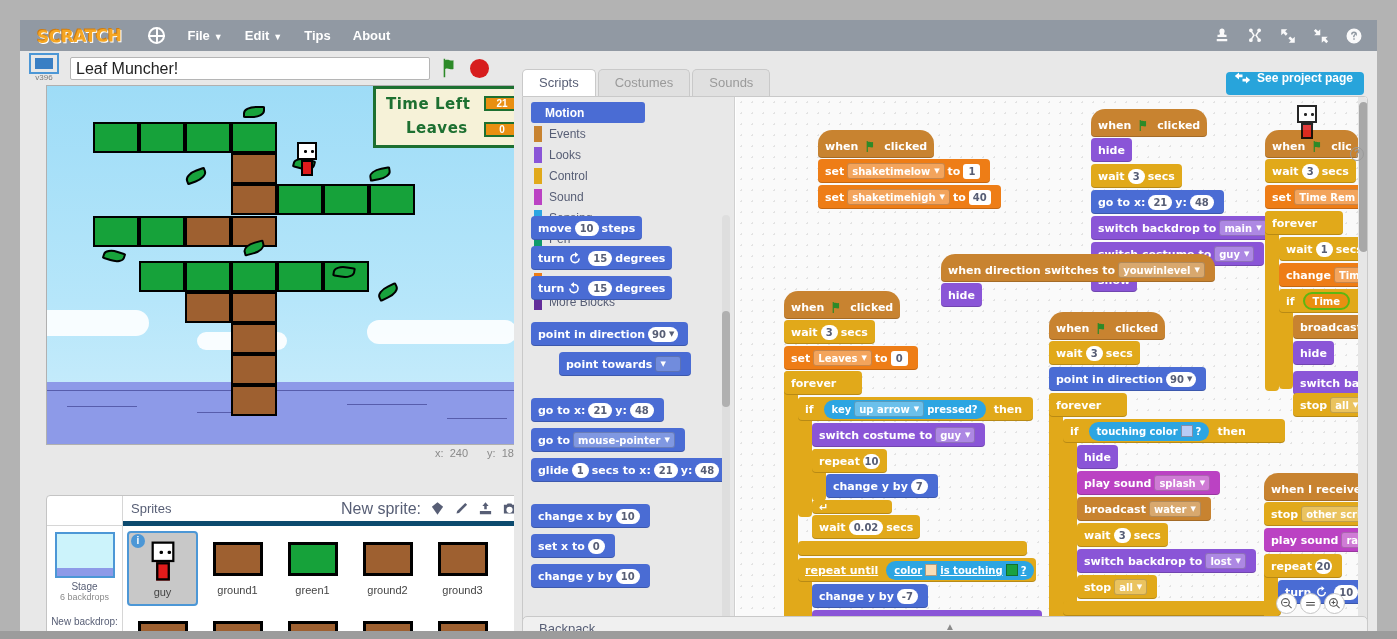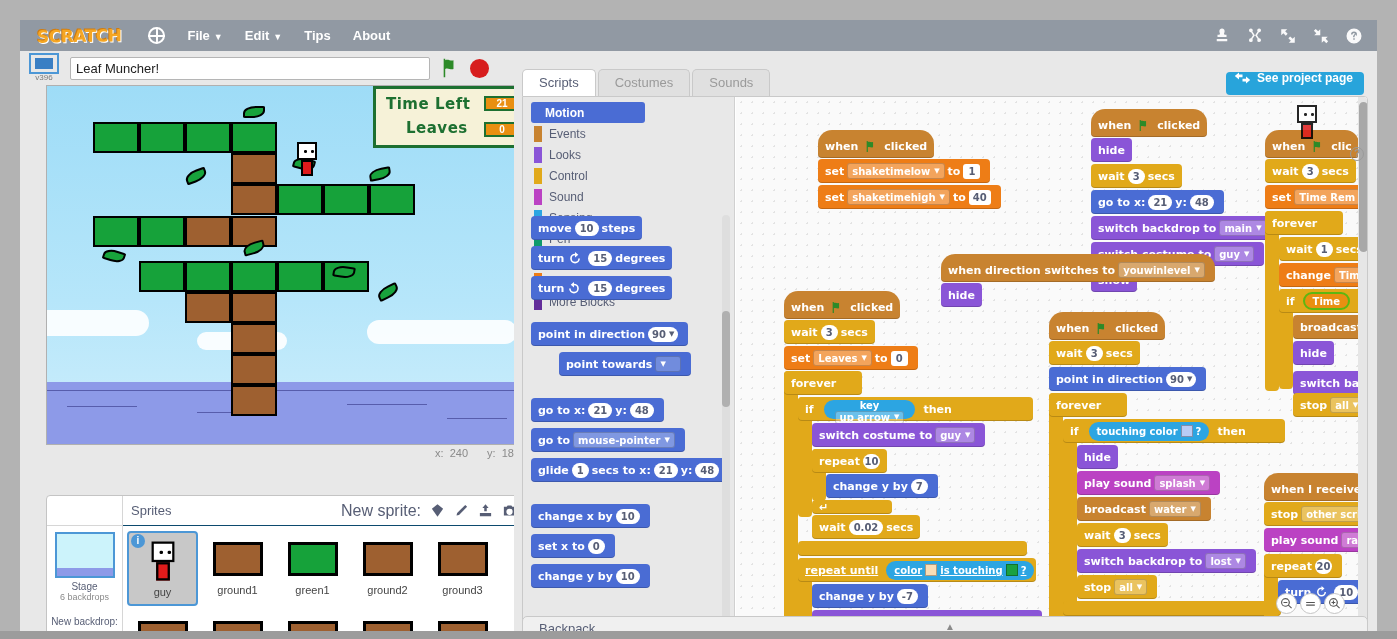--- a/index.html
+++ b/index.html
@@ -27,21 +27,21 @@
   .ticon { width:18px; height:18px; fill:#fff; opacity:.95; cursor:pointer; }
 
   
   .leftcol { position:absolute; left:0; top:31px; width:494px; height:588px; background:#e8e8e8; }
   .stagebar { position:absolute; left:0; top:0; width:494px; height:34px; display:flex; align-items:center; }
   .smallstage { margin-left:6px; width:36px; height:30px; position:relative; cursor:pointer; text-align:center; }
   .ss-frame { width:30px; height:21px; margin:0 auto; border:2px solid #4c97d6; position:relative; }
   .ss-frame:after { content:""; position:absolute; left:4px; top:3px; right:4px; bottom:3px; background:#3a7fc4; }
   .ss-label { font-size:8px; color:#7a7a7a; margin-top:-1px; }
   .projname { margin-left:8px; width:360px; height:23px; background:#fff; border:1px solid #b5b5b5;
-              border-radius:2px; padding:0 5px; font-size:13px; color:#222; line-height:21px; }
+              border-radius:2px; padding:0 5px; font-size:16px; color:#222; line-height:21px; }
   .flagbtn { margin-left:10px; width:22px; height:22px; cursor:pointer; }
   .stopbtn { margin-left:8px; width:19px; height:19px; border-radius:50%; background:#d71d1d; cursor:pointer; }
 
   .stage { position:absolute; left:26px; top:34px; width:480px; height:360px; overflow:hidden;
            border:1px solid #b0b0b0; background:#a7dcf5; }
   .sky { position:absolute; inset:0; background:linear-gradient(#9edcf7 0%, #b6e6fa 60%, #cdeefc 100%); }
   .cloud { position:absolute; background:#fff; border-radius:40px; opacity:.9; }
   .water { position:absolute; left:0; bottom:0; width:480px; height:62px; background:#8d9ae8; }
   .wline { position:absolute; height:1px; background:#2b2b7a; opacity:.55; }
   .blk { position:absolute; border:2px solid #000; }
@@ -66,21 +66,21 @@
   .spritepane { position:absolute; left:26px; top:444px; width:480px; height:175px; background:#fff;
                 border:1px solid #c4c4c4; border-radius:4px; display:flex; overflow:hidden; }
   .stagecol { width:76px; border-right:1px solid #d6d6d6; flex:none; }
   .stagecol .hdrspace { height:30px; border-bottom:1px solid #d6d6d6; }
   .stagethumb { margin:6px auto 0; width:60px; height:46px; background:#ccf3fb; border:2px solid #4c97d6; position:relative; }
   .stagethumb .w { position:absolute; left:0; bottom:0; width:100%; height:8px; background:#8d9ae8; }
   .stagecol .t1 { text-align:center; font-size:10px; color:#575e75; margin-top:3px; }
   .stagecol .t2 { text-align:center; font-size:9px; color:#8a8a8a; }
   .stagecol .nb { text-align:center; font-size:10px; color:#575e75; margin-top:14px; }
   .spritecol { flex:1; position:relative; }
-  .sp-hdr { height:30px; border-bottom:1px solid #0c4a6e; display:flex; align-items:center; padding:0 8px; }
+  .sp-hdr { height:30px; border-bottom:5px solid #0c4a6e; display:flex; align-items:center; padding:0 8px; }
   .sp-hdr .title { font-size:13px; color:#575e75; }
   .sp-hdr .ns { margin-left:auto; font-size:16px; color:#575e75; }
   .sp-icons { display:flex; gap:9px; margin-left:9px; align-items:center; }
   .sp-icons svg { width:15px; height:15px; fill:#575e75; cursor:pointer; }
   .sp-grid { display:flex; flex-wrap:wrap; padding:5px 4px; gap:4px; }
   .sp-item { width:71px; height:75px; border-radius:4px; position:relative; cursor:pointer;
              display:flex; flex-direction:column; align-items:center; justify-content:flex-start; }
   .sp-item.sel { background:#c8c8c8; border:2px solid #4c97d6; }
   .sp-thumb { width:60px; height:48px; margin-top:4px; display:flex; align-items:center; justify-content:center; }
   .sp-name { font-size:11px; color:#444; margin-top:1px; }
@@ -560,21 +560,21 @@
           <span>to</span>
           <span class="ovalw">0</span>
         </div>
         <div class="cwrap b-control" style="left:48px;top:274px;width:14px;height:310px;"></div>
         <div class="blkrow b-control" style="left:48px;top:274px;width:78px;">
           <span>forever</span>
         </div>
         <div class="cwrap b-control" style="left:62px;top:300px;width:14px;height:120px;"></div>
         <div class="blkrow b-control" style="left:62px;top:300px;width:235px;">
           <span>if</span>
-          <div class="bool b-sensing" style="margin-left:10px;flex-direction:column;">
+          <div class="bool b-sensing" style="margin-left:10px;">
             <span>key</span>
             <span class="dd lite">
                 <span>up arrow</span>
                 <span class="car">▼</span>
               </span>
             <span>pressed?</span>
           </div>
           <span style="margin-left:8px;">then</span>
         </div>
         <div class="blkrow b-looks" style="left:76px;top:326px;">

